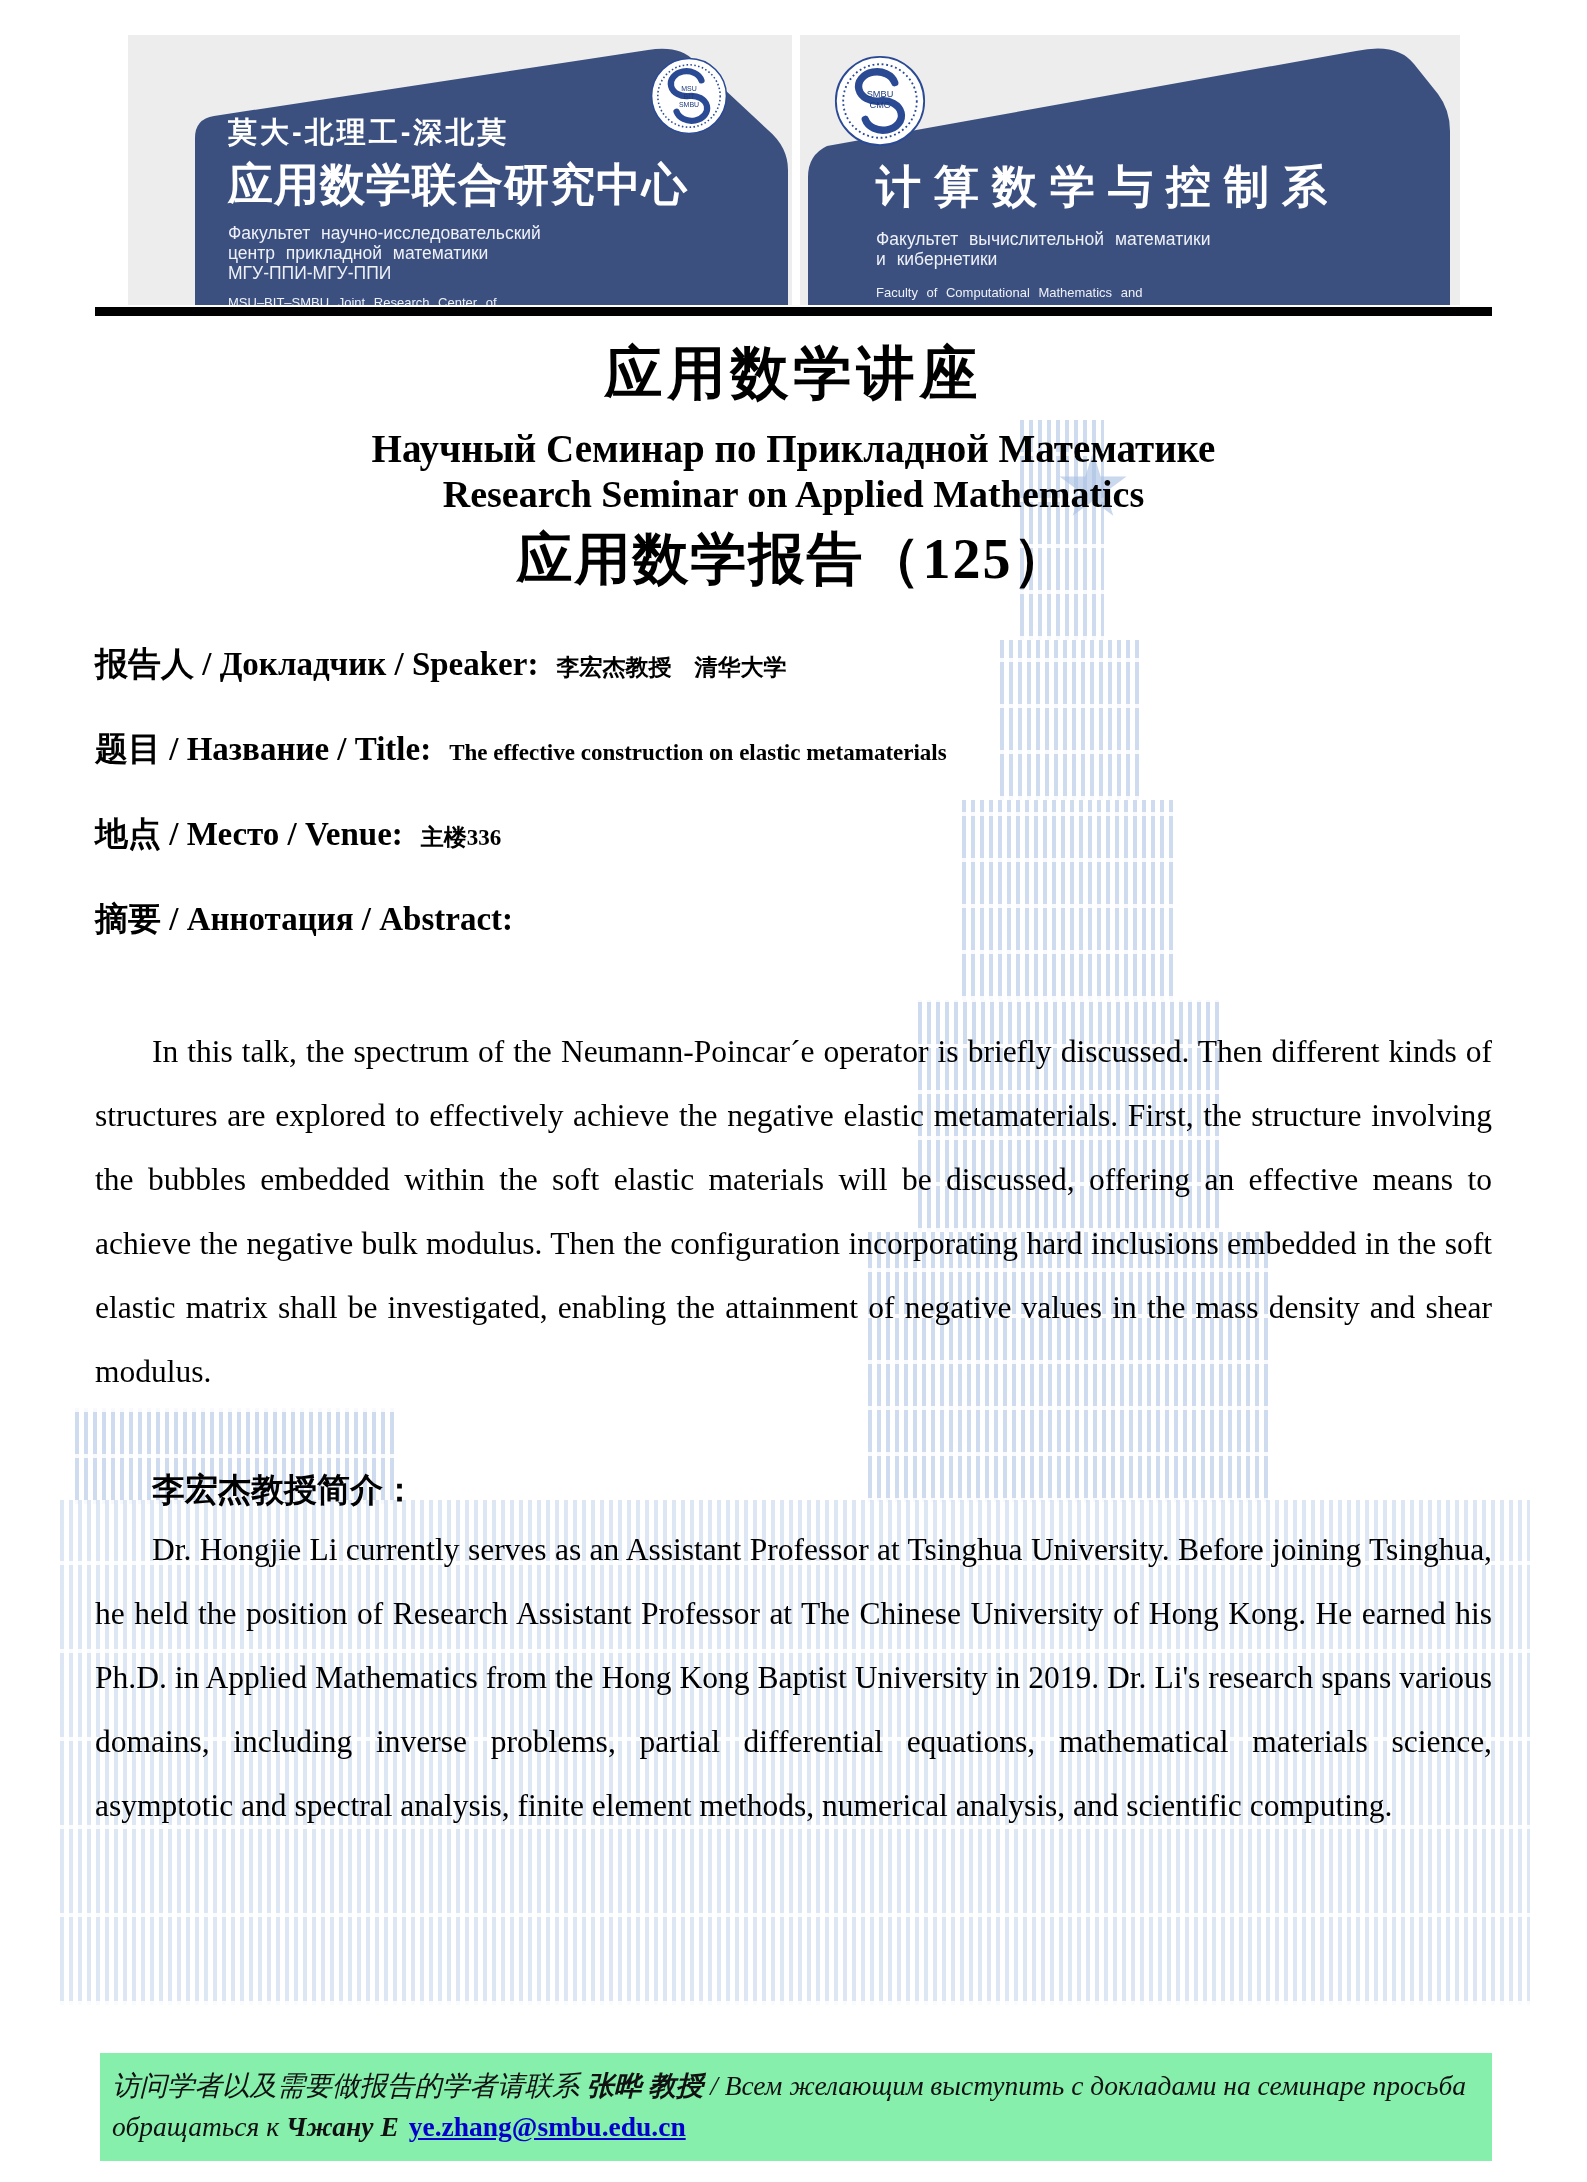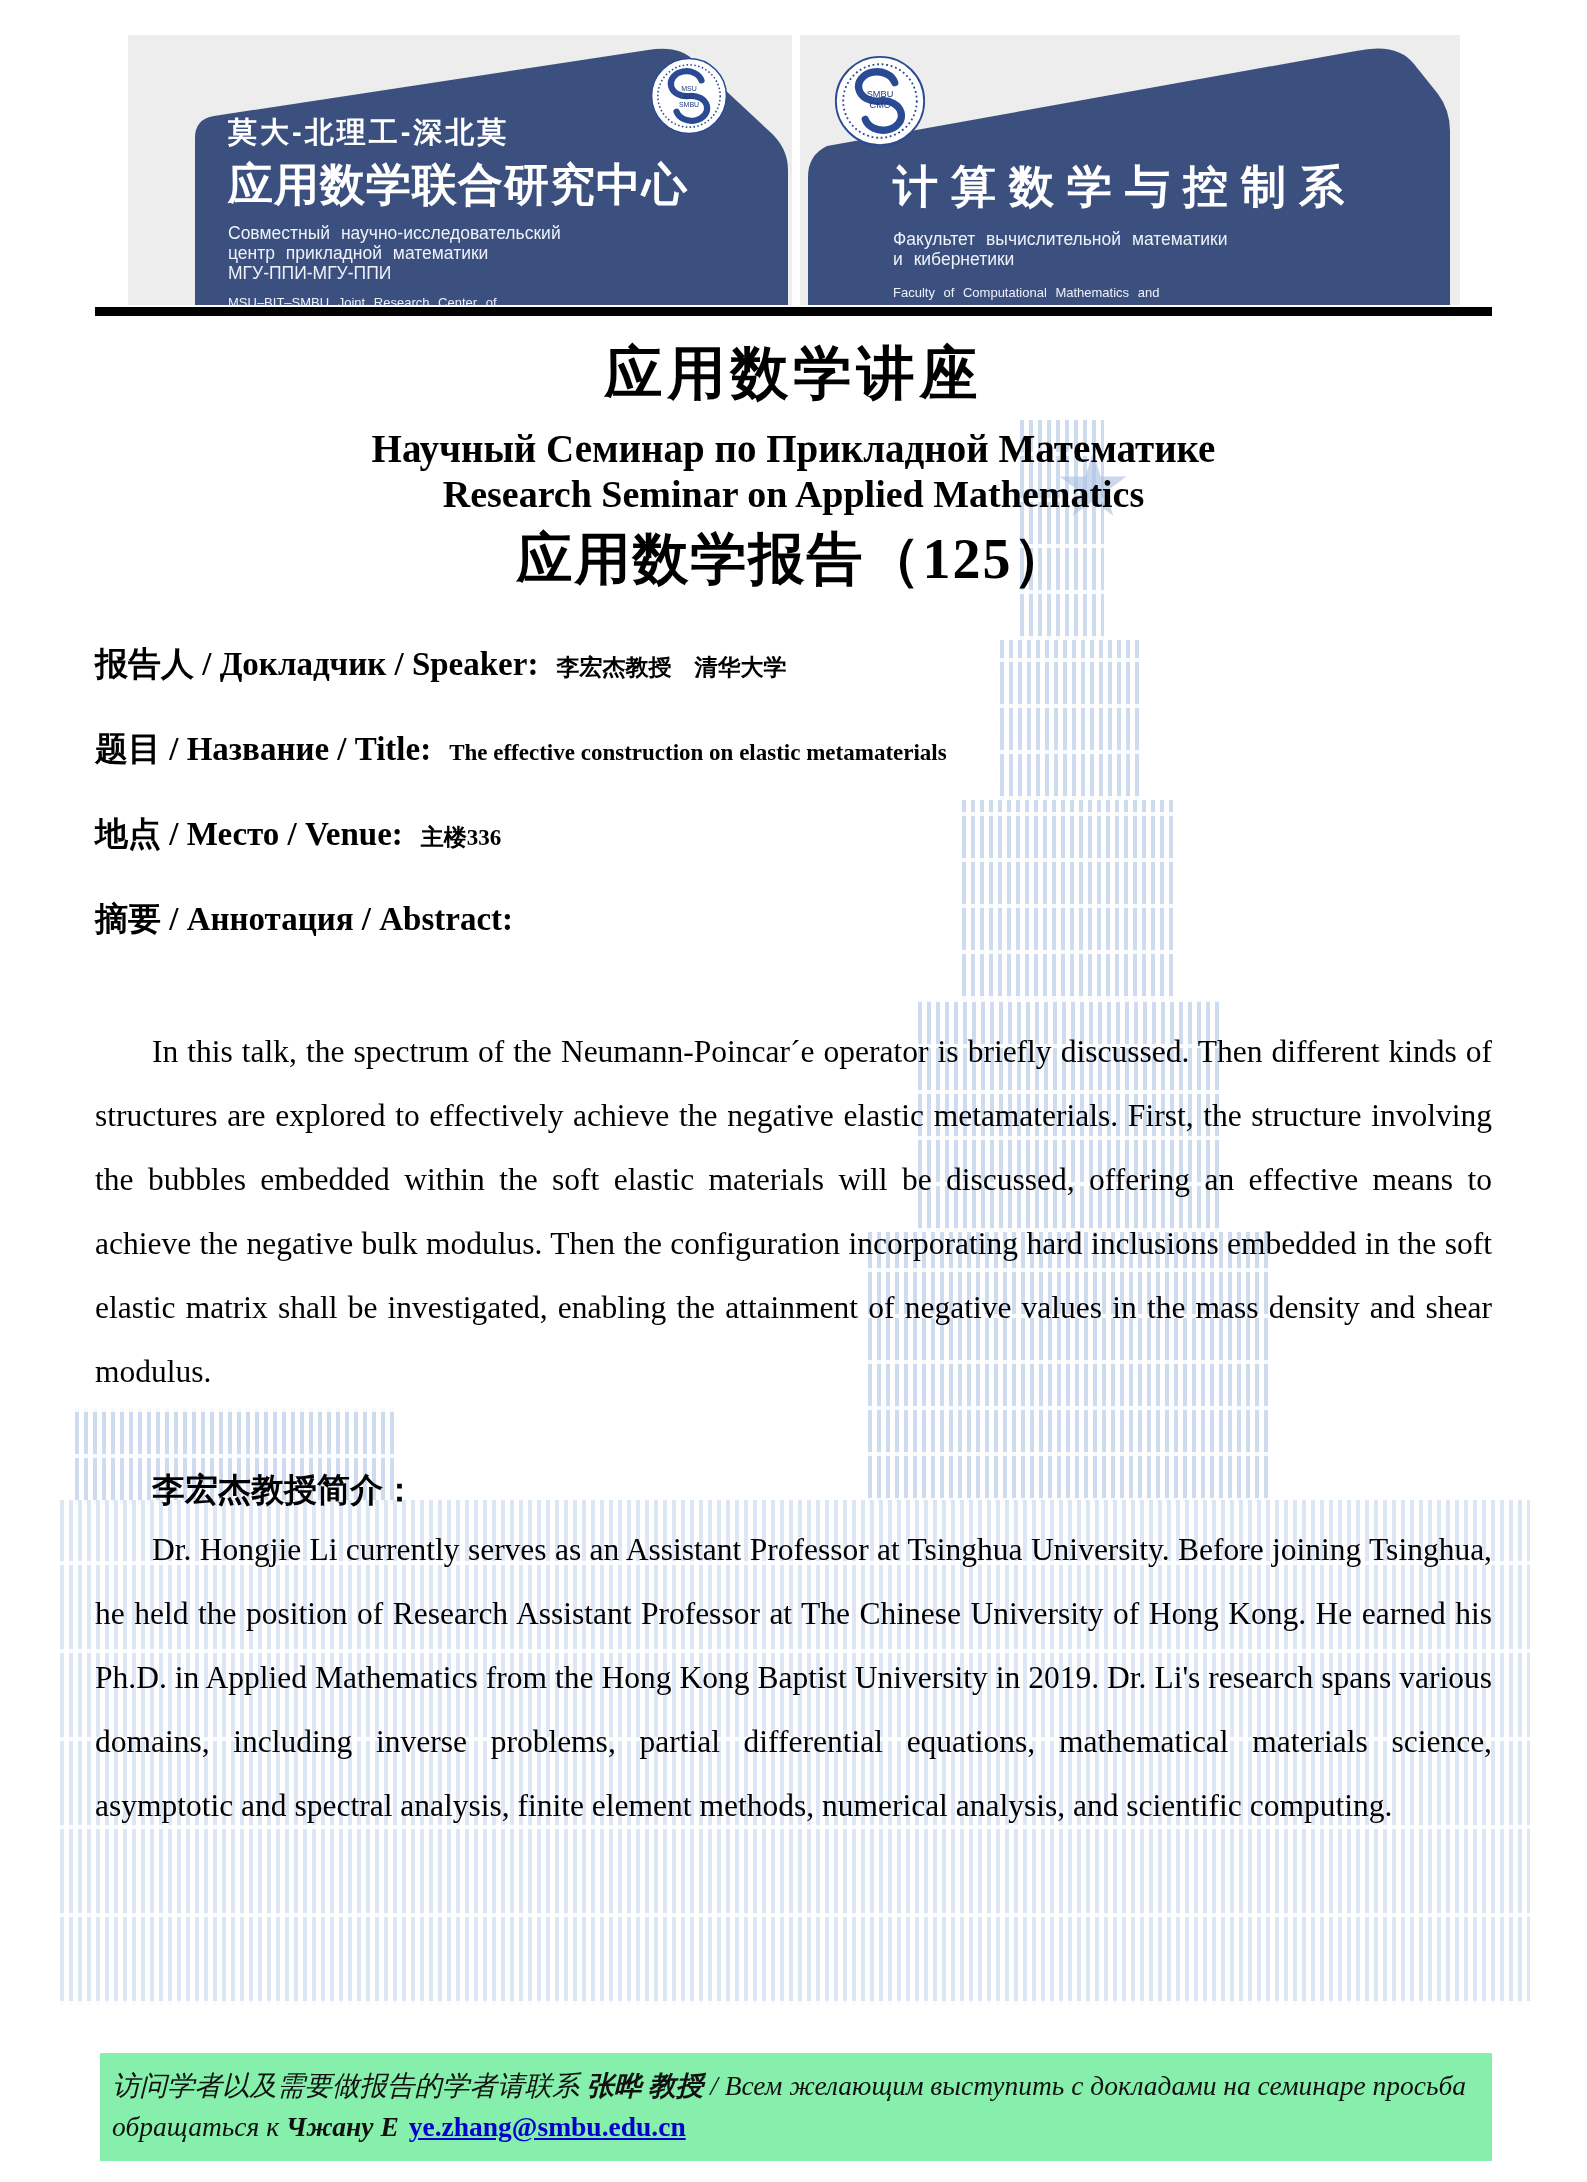--- a/index.html
+++ b/index.html
@@ -21,21 +21,21 @@
   .banner{position:absolute; top:35px; height:270px; background:#ededed; overflow:hidden; z-index:2;}
   .banner-left{left:128px; width:664px;}
   .banner-right{left:800px; width:660px;}
   .banner svg.shape{position:absolute; inset:0; display:block;}
   .banner .txt{position:absolute; color:#fff; font-family:"Liberation Sans","DejaVu Sans",sans-serif; z-index:2;}
   .bl-txt{left:100px; top:78px;}
   .bl-zh-small{font-size:29px; font-weight:bold; letter-spacing:3px;}
   .bl-zh-big{font-size:45px; font-weight:bold; letter-spacing:1px; margin-top:2px;}
   .bn-ru{margin-top:8px; font-size:17.5px; line-height:20px; word-spacing:6px; color:#eef1f8;}
   .bn-en{margin-top:10px; font-size:13px; line-height:20px; word-spacing:5px; color:#eef1f8;}
-  .br-txt{left:93px; top:122px;}
+  .br-txt{left:76px; top:122px;}
   .br-zh{font-size:45px; font-weight:bold; letter-spacing:13px;}
   .br-txt .bn-ru{margin-top:12px;}
   .br-txt .bn-en{margin-top:14px;}
   .logo{position:absolute; z-index:3;text-align:right;}
   .logo-left{right:64px; top:22px; width:78px; height:78px;}
   .logo-right{left:34px; top:20px; width:92px; height:92px;}
   
   .rule{position:absolute; left:95px; top:307px; width:1397px; height:9px; background:#000; z-index:2;}
   
   .titles{position:absolute; left:0; right:0; top:336px; text-align:center; z-index:1;}
@@ -86,21 +86,21 @@
         <path d="M66 30 A20 16 0 1 0 50 50 A20 16 0 1 1 34 70" fill="none" stroke="#2b4a94" stroke-width="8" stroke-linecap="round"></path>
         <text x="50" y="44" font-size="9" text-anchor="middle" fill="#1d3a7a" font-family="Liberation Sans, sans-serif">MSU</text>
         <text x="50" y="54" font-size="9" text-anchor="middle" fill="#1d3a7a" font-family="Liberation Sans, sans-serif">BIT</text>
         <text x="50" y="64" font-size="9" text-anchor="middle" fill="#1d3a7a" font-family="Liberation Sans, sans-serif">SMBU</text>
       </svg>
     </div>
     <div class="txt bl-txt">
       <div class="bl-zh-small">莫大-北理工-深北莫</div>
       <div class="bl-zh-big">应用数学联合研究中心</div>
       <div class="bn-ru">
-        <div>Совместный научно-исследовательский</div>
+        <div>Факультет научно-исследовательский</div>
         <div>центр прикладной математики</div>
         <div>МГУ-ППИ-МГУ-ППИ</div>
       </div>
       <div class="bn-en">
         <div>MSU–BIT–SMBU Joint Research Center of</div>
 
       </div>
     </div>
   </div>
 

